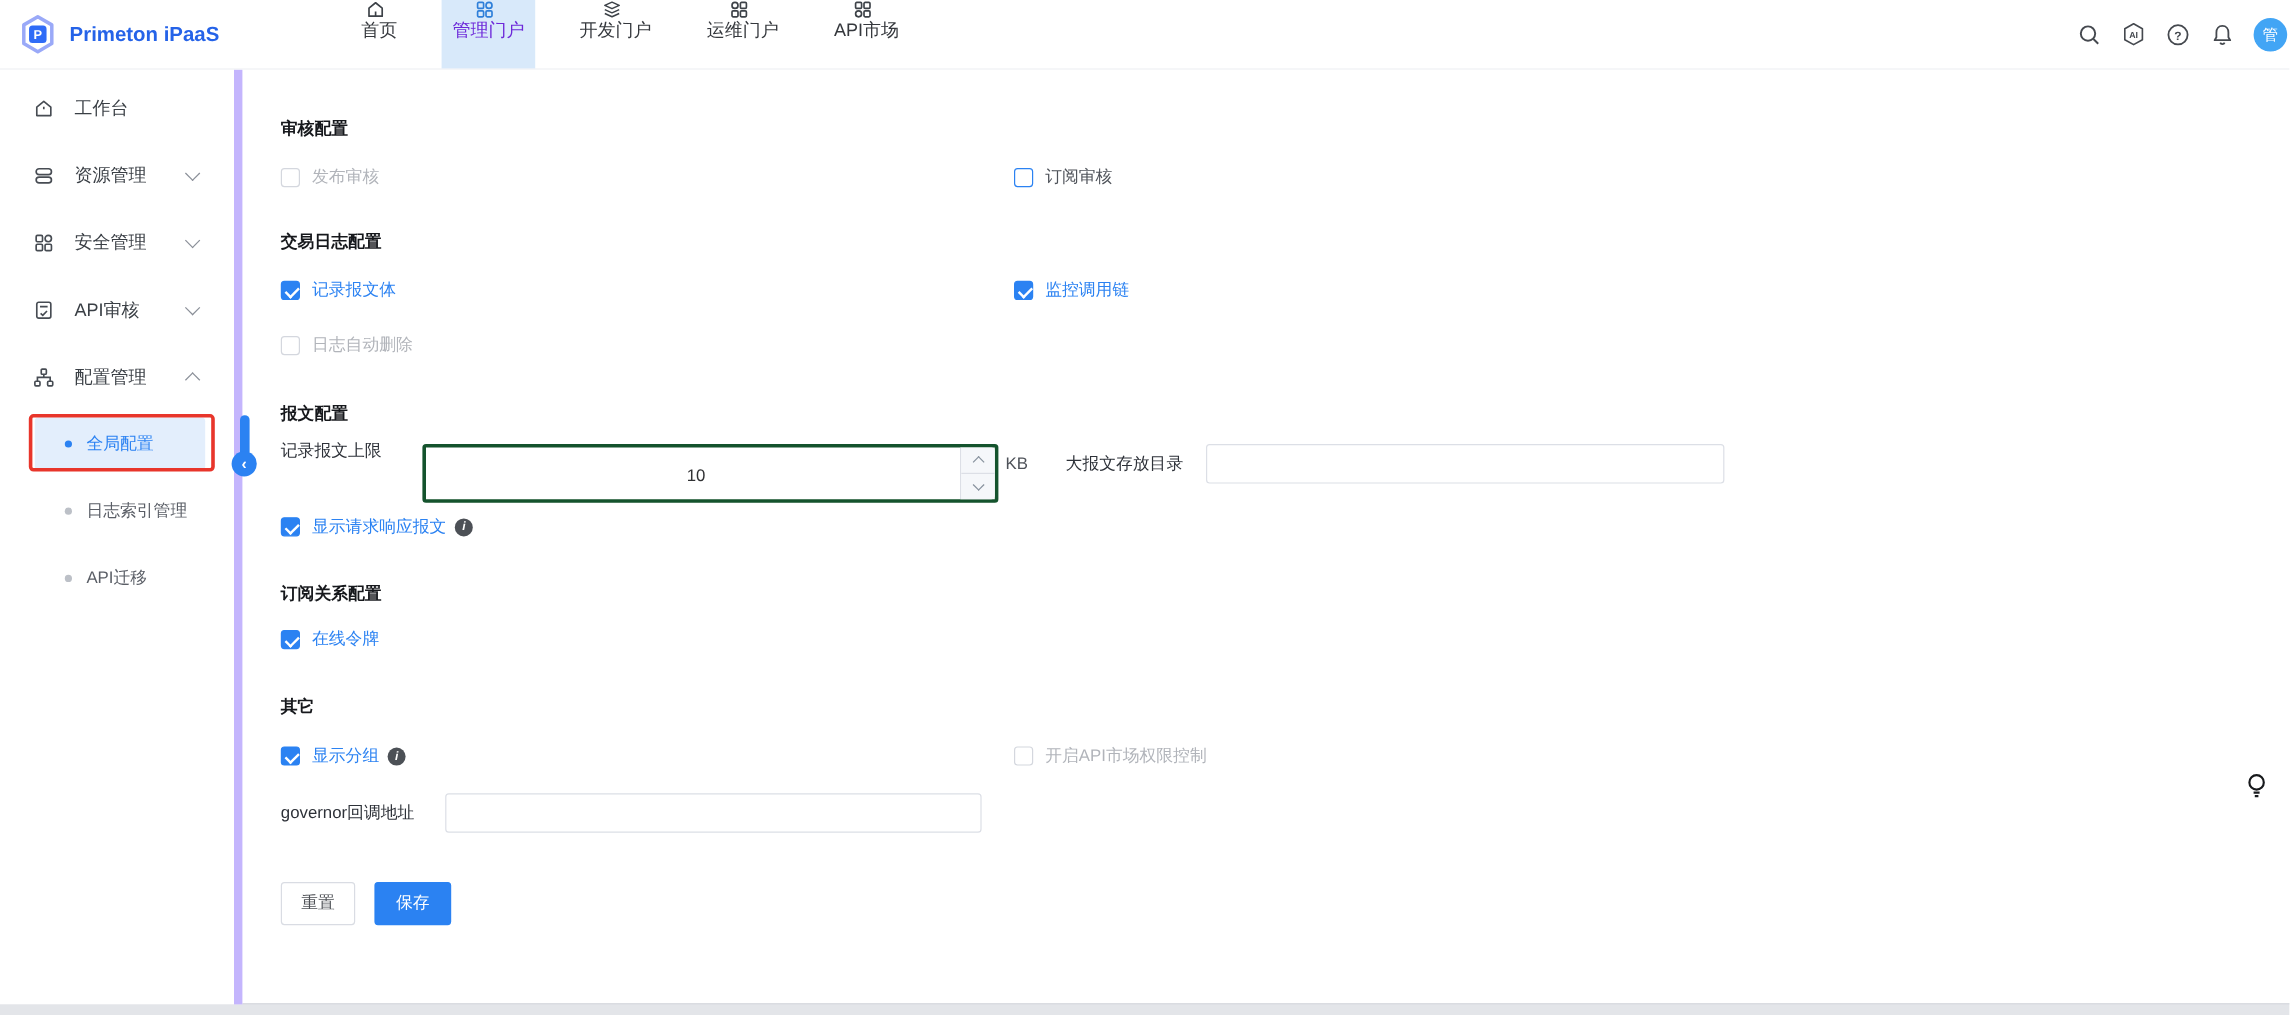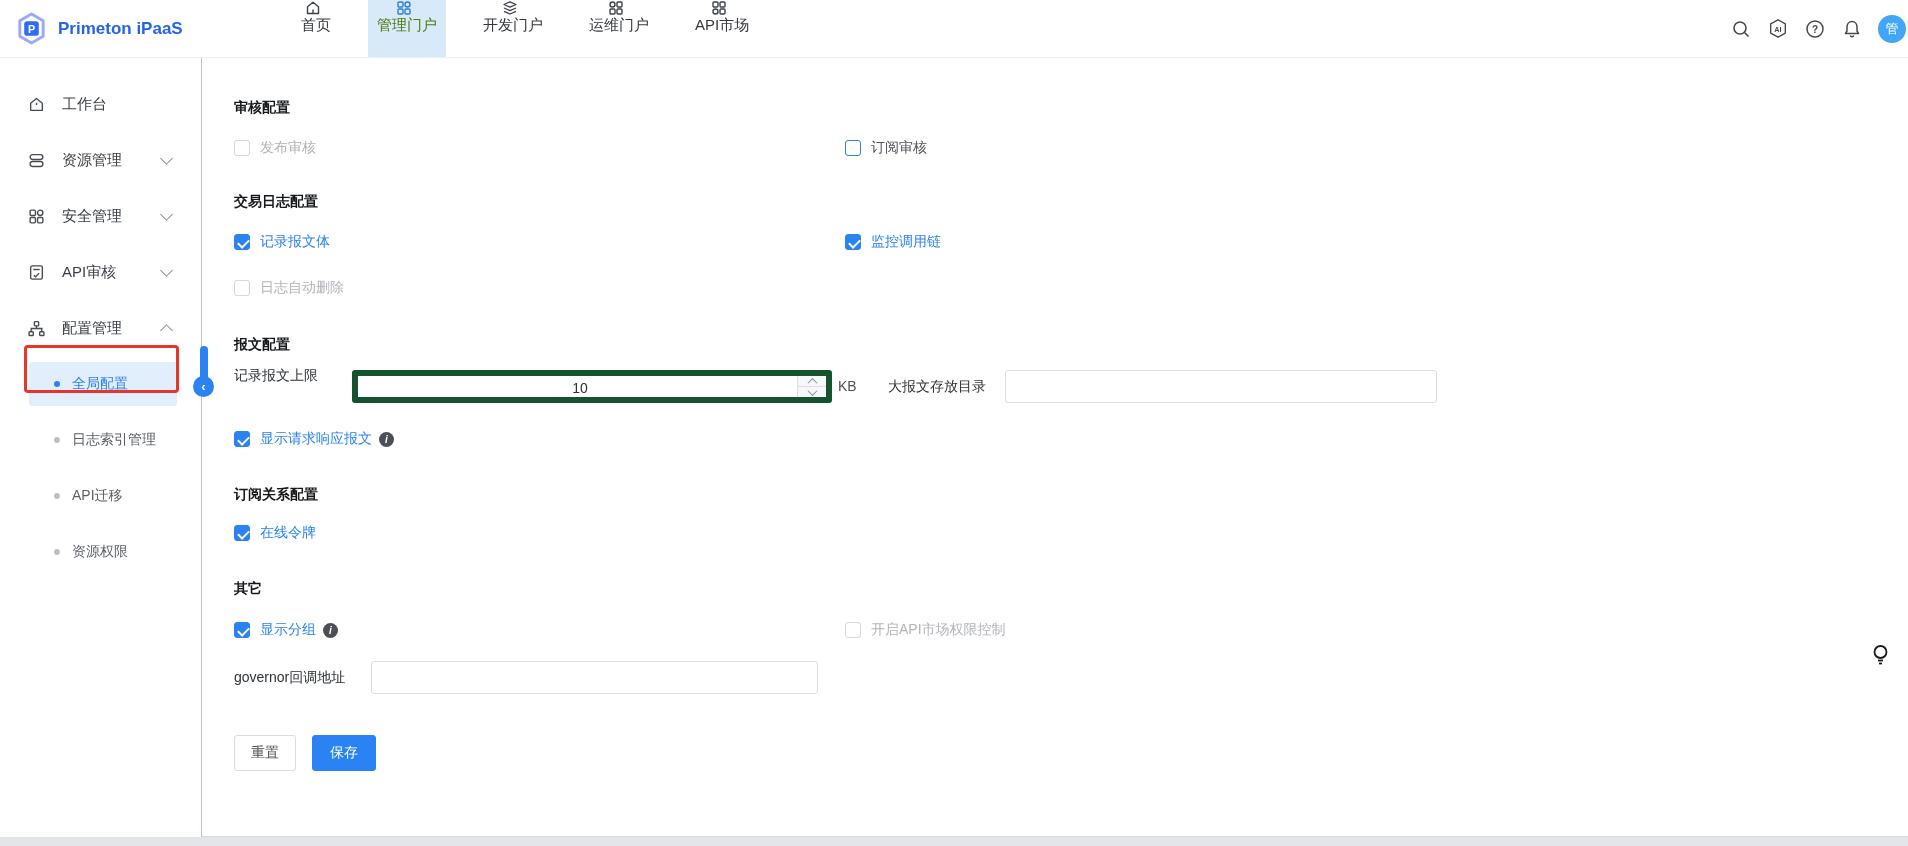--- a/index.html
+++ b/index.html
@@ -10,29 +10,29 @@
   }
   
   .header{position:absolute;top:0;left:0;right:0;height:57px;background:#fff;
     border-bottom:1px solid #eef0f3;display:flex;align-items:center;z-index:5;}
   .logo{position:absolute;left:14px;top:11px;width:35px;height:35px;}
   .brand{position:absolute;left:58px;top:0;line-height:57px;font-size:17px;font-weight:bold;color:#2563e8;}
   .nav{position:absolute;left:292px;top:0;height:57px;display:flex;}
   .nav-item{height:57px;display:flex;align-items:center;padding:0 9px;margin-right:28px;
     font-size:15px;color:#35383d;cursor:pointer;white-space:nowrap;flex-direction:column;}
   .nav-item svg{margin-right:7px;color:#3d4248;}
-  .nav-item.active{background:#d8e9fa;color:#4d7c0f;}
+  .nav-item.active{background:#d8e9fa;color:#6d28d9;}
   .nav-item.active svg{color:#2e7fd9;}
   .hicons{position:absolute;right:2px;top:0;height:57px;display:flex;align-items:center;gap:15px;}
   .hicon{width:22px;height:22px;display:flex;align-items:center;justify-content:center;cursor:pointer;color:#45494f;}
   .avatar{width:28px;height:28px;border-radius:50%;background:#42a5f5;color:#fff;font-size:13px;
     display:flex;align-items:center;justify-content:center;cursor:pointer;}
   
   .sidebar{position:absolute;top:57px;left:0;bottom:9px;width:202px;background:#fff;
-    border-right:1px solid #c4b5fd;padding-top:19px;box-sizing:border-box;z-index:3;}
+    border-right:7px solid #c4b5fd;padding-top:5px;box-sizing:border-box;z-index:3;}
   .side-item{height:56px;display:flex;align-items:center;padding-left:28px;font-size:15px;
     color:#3a3f45;cursor:pointer;position:relative;}
   .side-item svg{color:#474c53;margin-right:17px;}
   .chev{width:8px;height:8px;border-right:1.6px solid #8a8f98;border-bottom:1.6px solid #8a8f98;
     display:inline-block;position:absolute;right:30px;}
   .chev.down{transform:rotate(45deg);top:22px;}
   .chev.up{transform:rotate(-135deg);top:26px;}
   .sub-item{height:56px;display:flex;align-items:center;font-size:14px;color:#5a5e66;cursor:pointer;position:relative;}
   .sub-inner{display:flex;align-items:center;height:44px;width:100%;margin:0 24px 0 29px;padding-left:25px;border-radius:3px;}
   .sub-item .dot{width:6px;height:6px;border-radius:50%;background:#bcc0c7;margin-right:12px;}
@@ -58,21 +58,21 @@
     border-right:2px solid #fff;border-bottom:2px solid #fff;transform:rotate(45deg);}
   .cb-label{margin-left:10px;font-size:14px;}
   .lbl-gray{color:#b1b4ba;}
   .lbl-dark{color:#4e5259;}
   .lbl-blue{color:#2b82f2;}
   .info{width:15px;height:15px;border-radius:50%;background:#4c5056;color:#fff;font-size:10px;font-weight:bold;
     font-style:italic;display:inline-flex;align-items:center;justify-content:center;margin-left:7px;cursor:pointer;flex:none;}
   .field-label{position:absolute;font-size:14px;color:#2d3138;height:33px;line-height:33px;}
   .txt-input{position:absolute;height:33px;box-sizing:border-box;border:1px solid #dcdfe6;border-radius:3px;
     font-size:14px;color:#606266;padding:0 10px;outline:none;background:#fff;font-family:"Liberation Sans",sans-serif;}
-  .num-wrap{position:absolute;height:33px;box-sizing:border-box;border:6px solid #14532d;border-radius:3px;background:#fff;}
+  .num-wrap{position:absolute;height:49px;box-sizing:border-box;border:3px solid #14532d;border-radius:3px;background:#fff;}
   .num-wrap input{position:absolute;left:0;top:0;width:calc(100% - 28px);height:100%;border:none;outline:none;
     text-align:center;font-size:14px;color:#303133;background:transparent;font-family:"Liberation Sans",sans-serif;}
   .stepper{position:absolute;right:0;top:0;width:28px;height:100%;border-left:1px solid #dcdfe6;
     background:#f5f7fa;display:flex;flex-direction:column;border-radius:0 3px 3px 0;overflow:hidden;}
   .step{flex:1;display:flex;align-items:center;justify-content:center;cursor:pointer;}
   .step + .step{border-top:1px solid #dcdfe6;}
   .s-chev{width:6px;height:6px;border-right:1.3px solid #86909c;border-bottom:1.3px solid #86909c;}
   .s-chev.up{transform:rotate(-135deg) translate(-1px,-1px);}
   .s-chev.down{transform:rotate(45deg) translate(-1px,-1px);}
   .unit{position:absolute;font-size:14px;color:#4e5259;height:33px;line-height:33px;}
@@ -228,26 +228,20 @@
       <span class="dot"></span>
       <span>日志索引管理</span>
     </div>
   </div>
   <div class="sub-item">
     <div class="sub-inner">
       <span class="dot"></span>
       <span>API迁移</span>
     </div>
   </div>
-  <div class="sub-item">
-    <div class="sub-inner">
-      <span class="dot"></span>
-      <span>资源权限</span>
-    </div>
-  </div>
 
   <div class="red-box"></div>
 </div>
 
 <div class="collapse-handle">
   <span class="collapse-bar"></span>
   <span class="collapse-circle">‹</span>
 </div>
 
 <div class="content">

